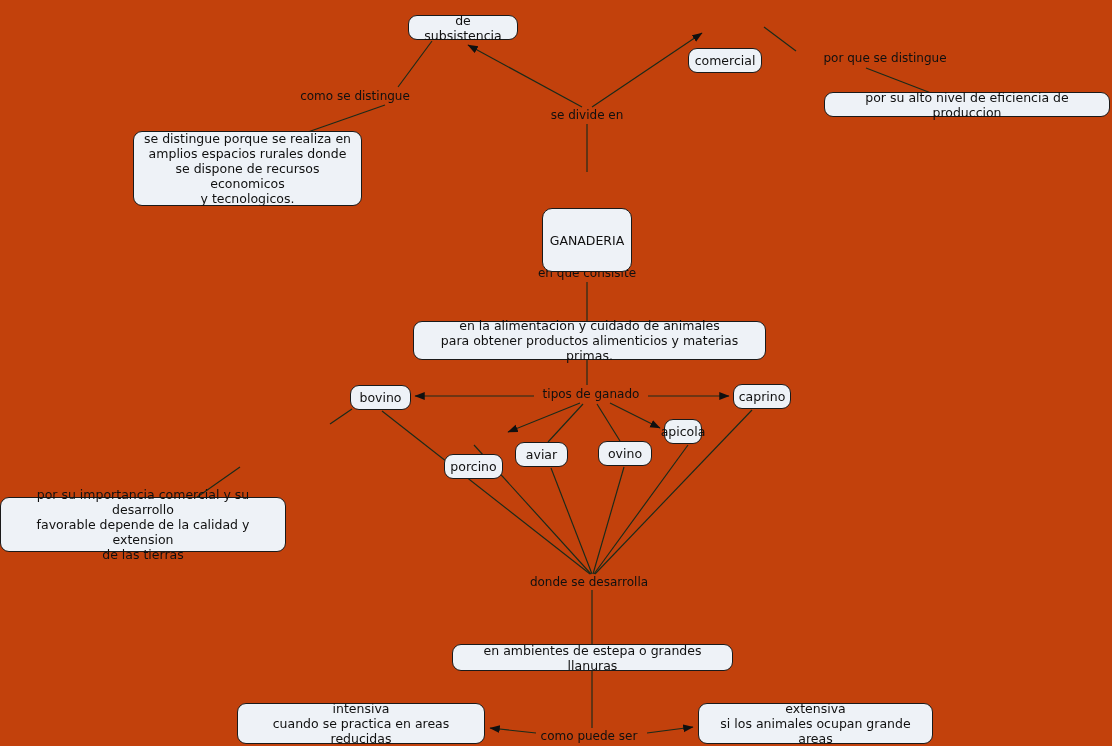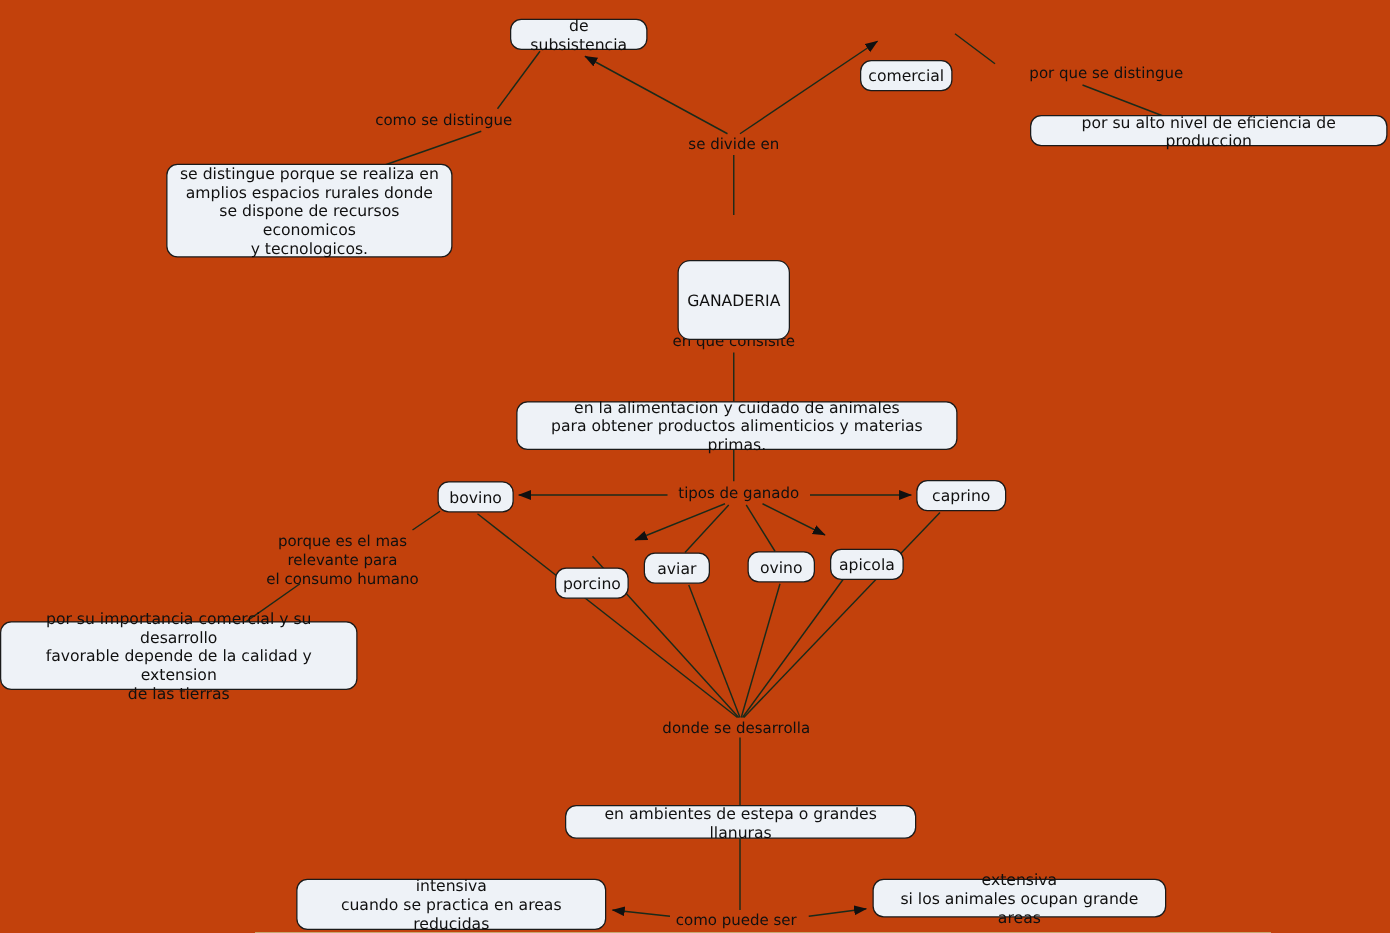--- a/index.html
+++ b/index.html
@@ -135,47 +135,44 @@
 para obtener productos alimenticios y materias primas.</div>
 
   <div class="node" style="left:350px; top:385px; width:61px; height:25px;">bovino</div>
 
   <div class="node" style="left:444px; top:419px; width:59px; height:25px;margin-top:35px;">porcino</div>
 
   <div class="node" style="left:515px; top:442px; width:53px; height:25px;">aviar</div>
 
   <div class="node" style="left:598px; top:441px; width:54px; height:25px;">ovino</div>
 
-  <div class="node" style="left:664px; top:439px; width:59px; height:25px;">apicola</div>
+  <div class="node" style="left:664px; top:419px; width:38px; height:25px;">apicola</div>
 
-  <div class="node" style="left:733px; top:384px; width:72px; height:25px;">caprino</div>
+  <div class="node" style="left:733px; top:384px; width:58px; height:25px;">caprino</div>
 
   <div class="node" style="left:0px; top:497px; width:286px; height:55px;">por su importancia comercial y su desarrollo
 favorable depende de la calidad y extension
 de las tierras</div>
 
   <div class="node" style="left:237px; top:703px; width:248px; height:41px;">intensiva
 cuando se practica en areas reducidas</div>
 
   <div class="node" style="left:452px; top:644px; width:281px; height:27px;">en ambientes de estepa o grandes llanuras</div>
 
-  <div class="node" style="left:698px; top:703px; width:235px; height:31px;">extensiva
+  <div class="node" style="left:698px; top:703px; width:235px; height:41px;">extensiva
 si los animales ocupan grande areas</div>
 
   <div class="linklabel" style="left:587px; top:108px;">se divide en</div>
 
   <div class="linklabel" style="left:355px; top:89px;">como se distingue</div>
 
   <div class="linklabel" style="left:849px; top:51px;margin-left:36px;">por que se distingue</div>
 
   <div class="linklabel" style="left:587px; top:266px;">en que consisite</div>
 
   <div class="linklabel" style="left:591px; top:387px;">tipos de ganado</div>
 
-  <div class="linklabel" style="left:274px; top:426px;">porque es el mas
-relevante para
-el consumo humano</div>
 
   <div class="linklabel" style="left:589px; top:575px;">donde se desarrolla</div>
 
   <div class="linklabel" style="left:589px; top:729px;">como puede ser</div>
 
 </div>
 
 </body></html>

